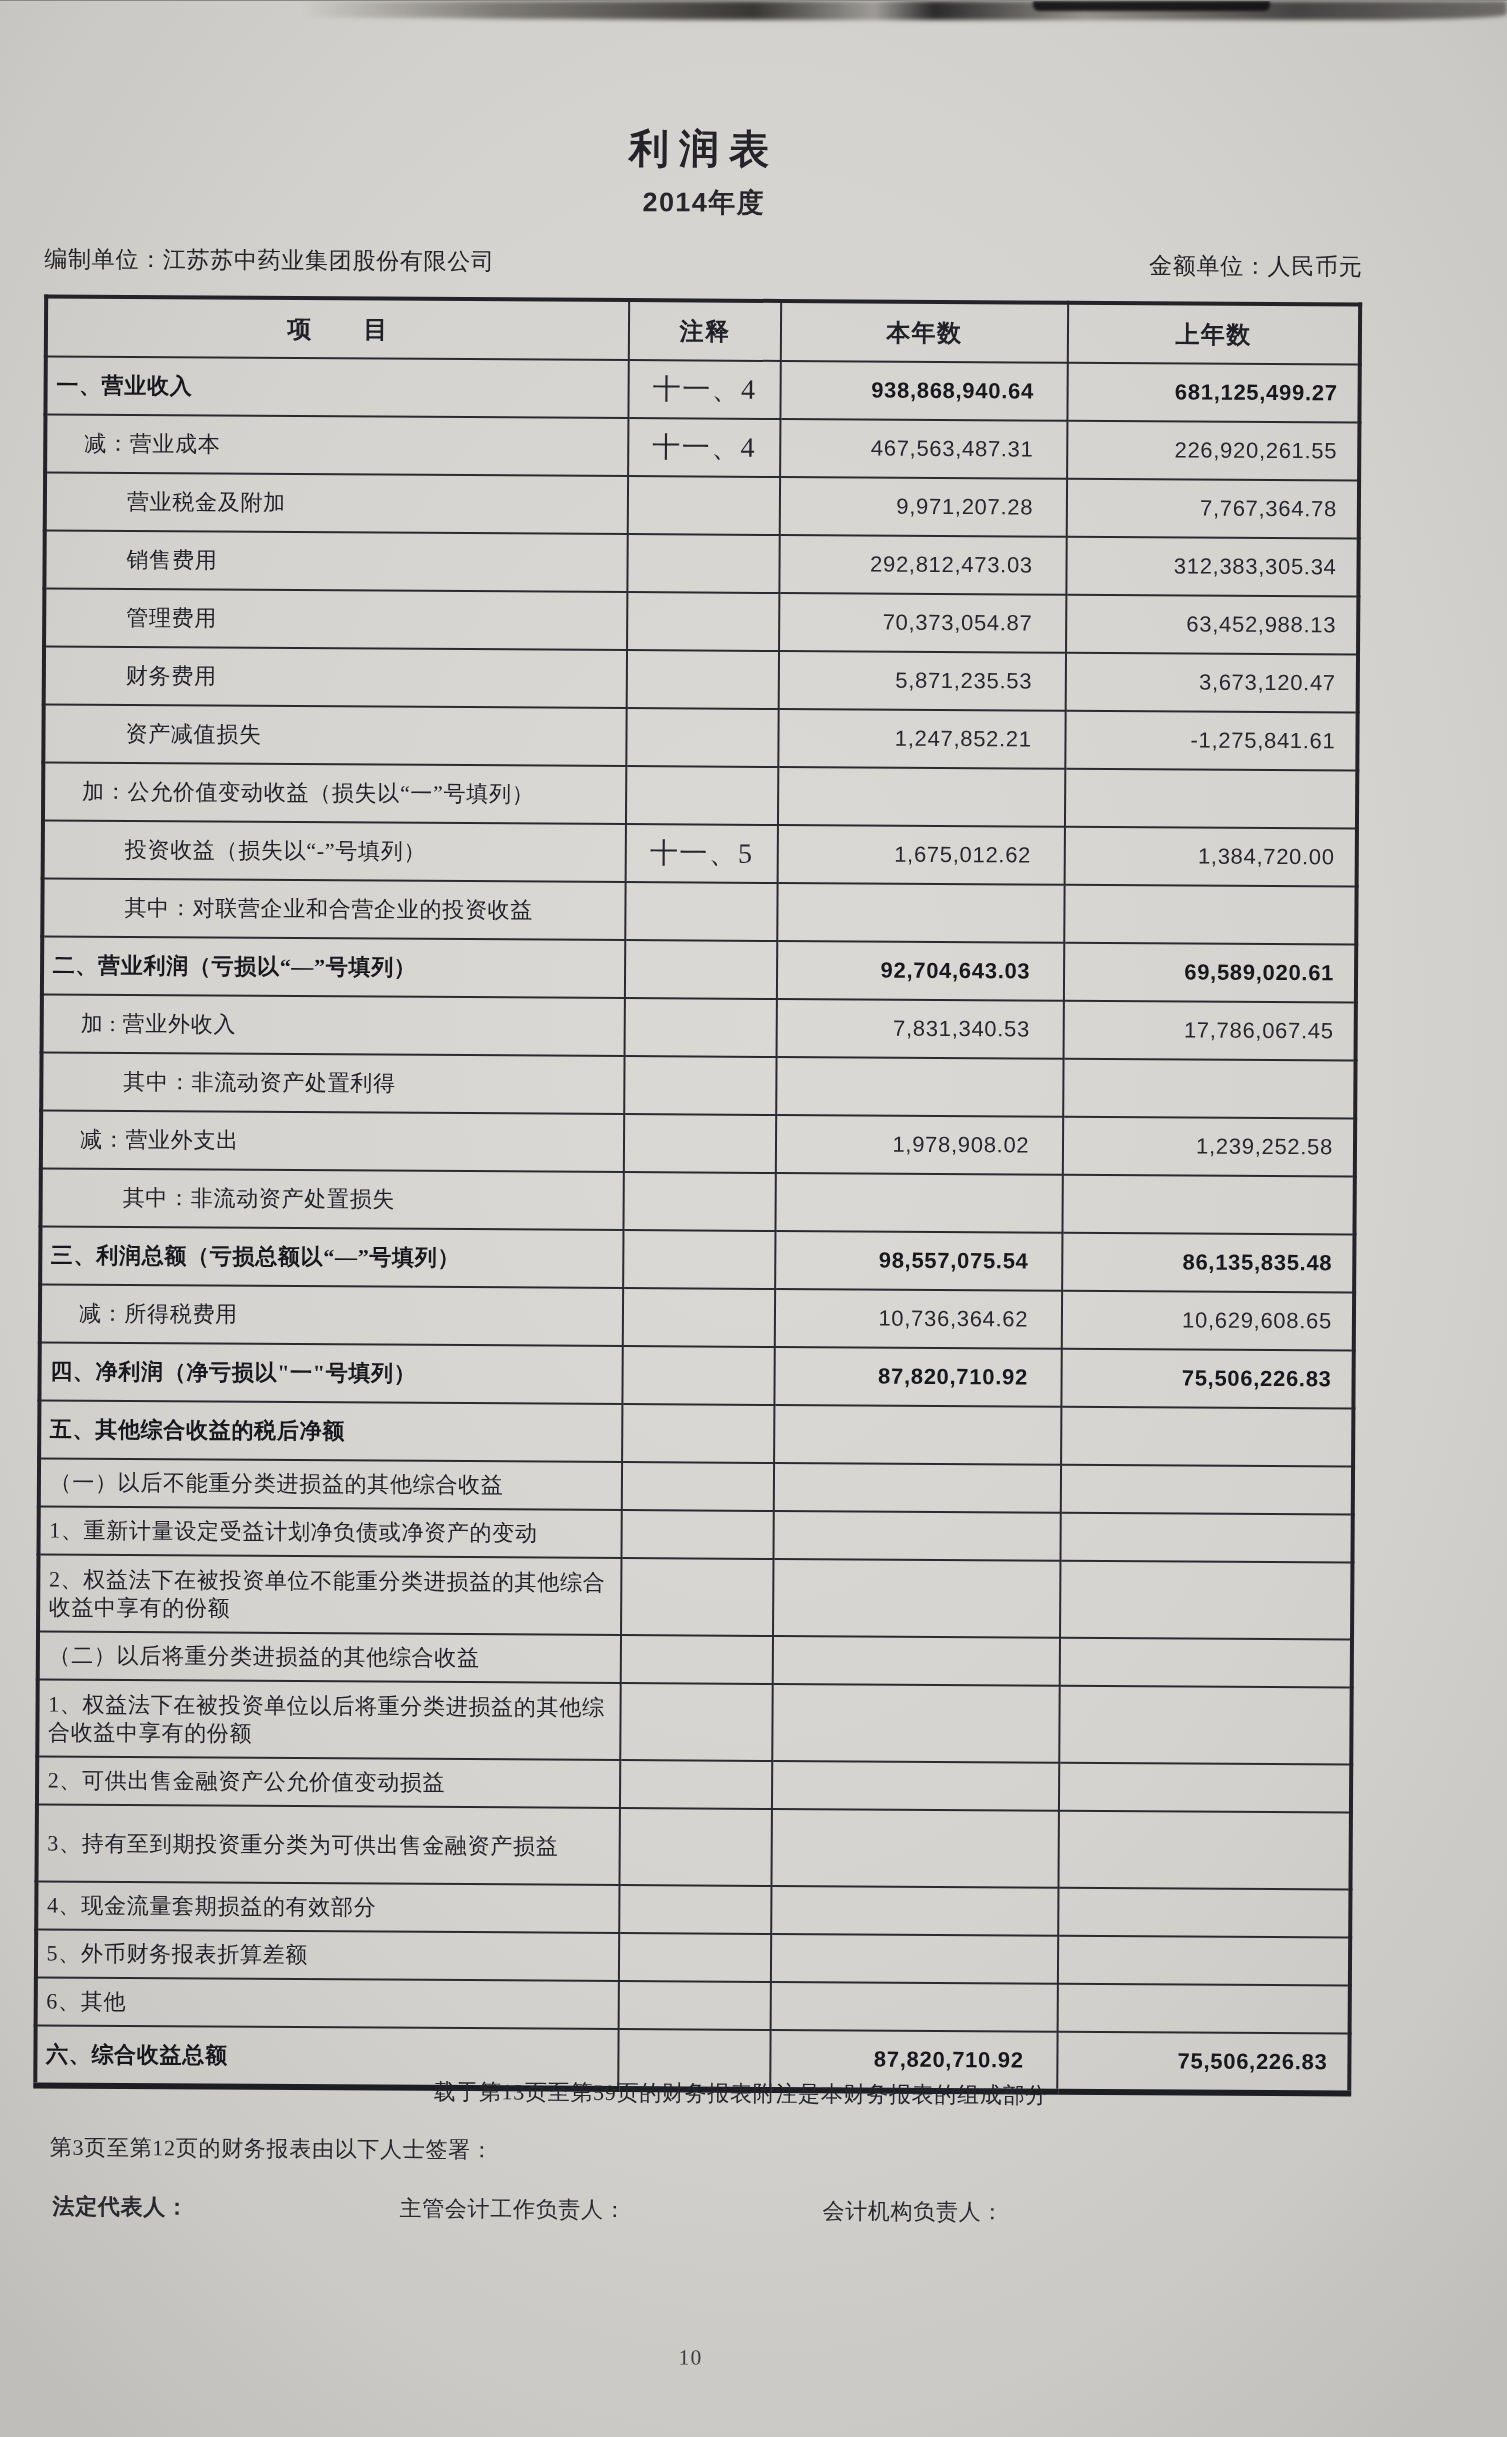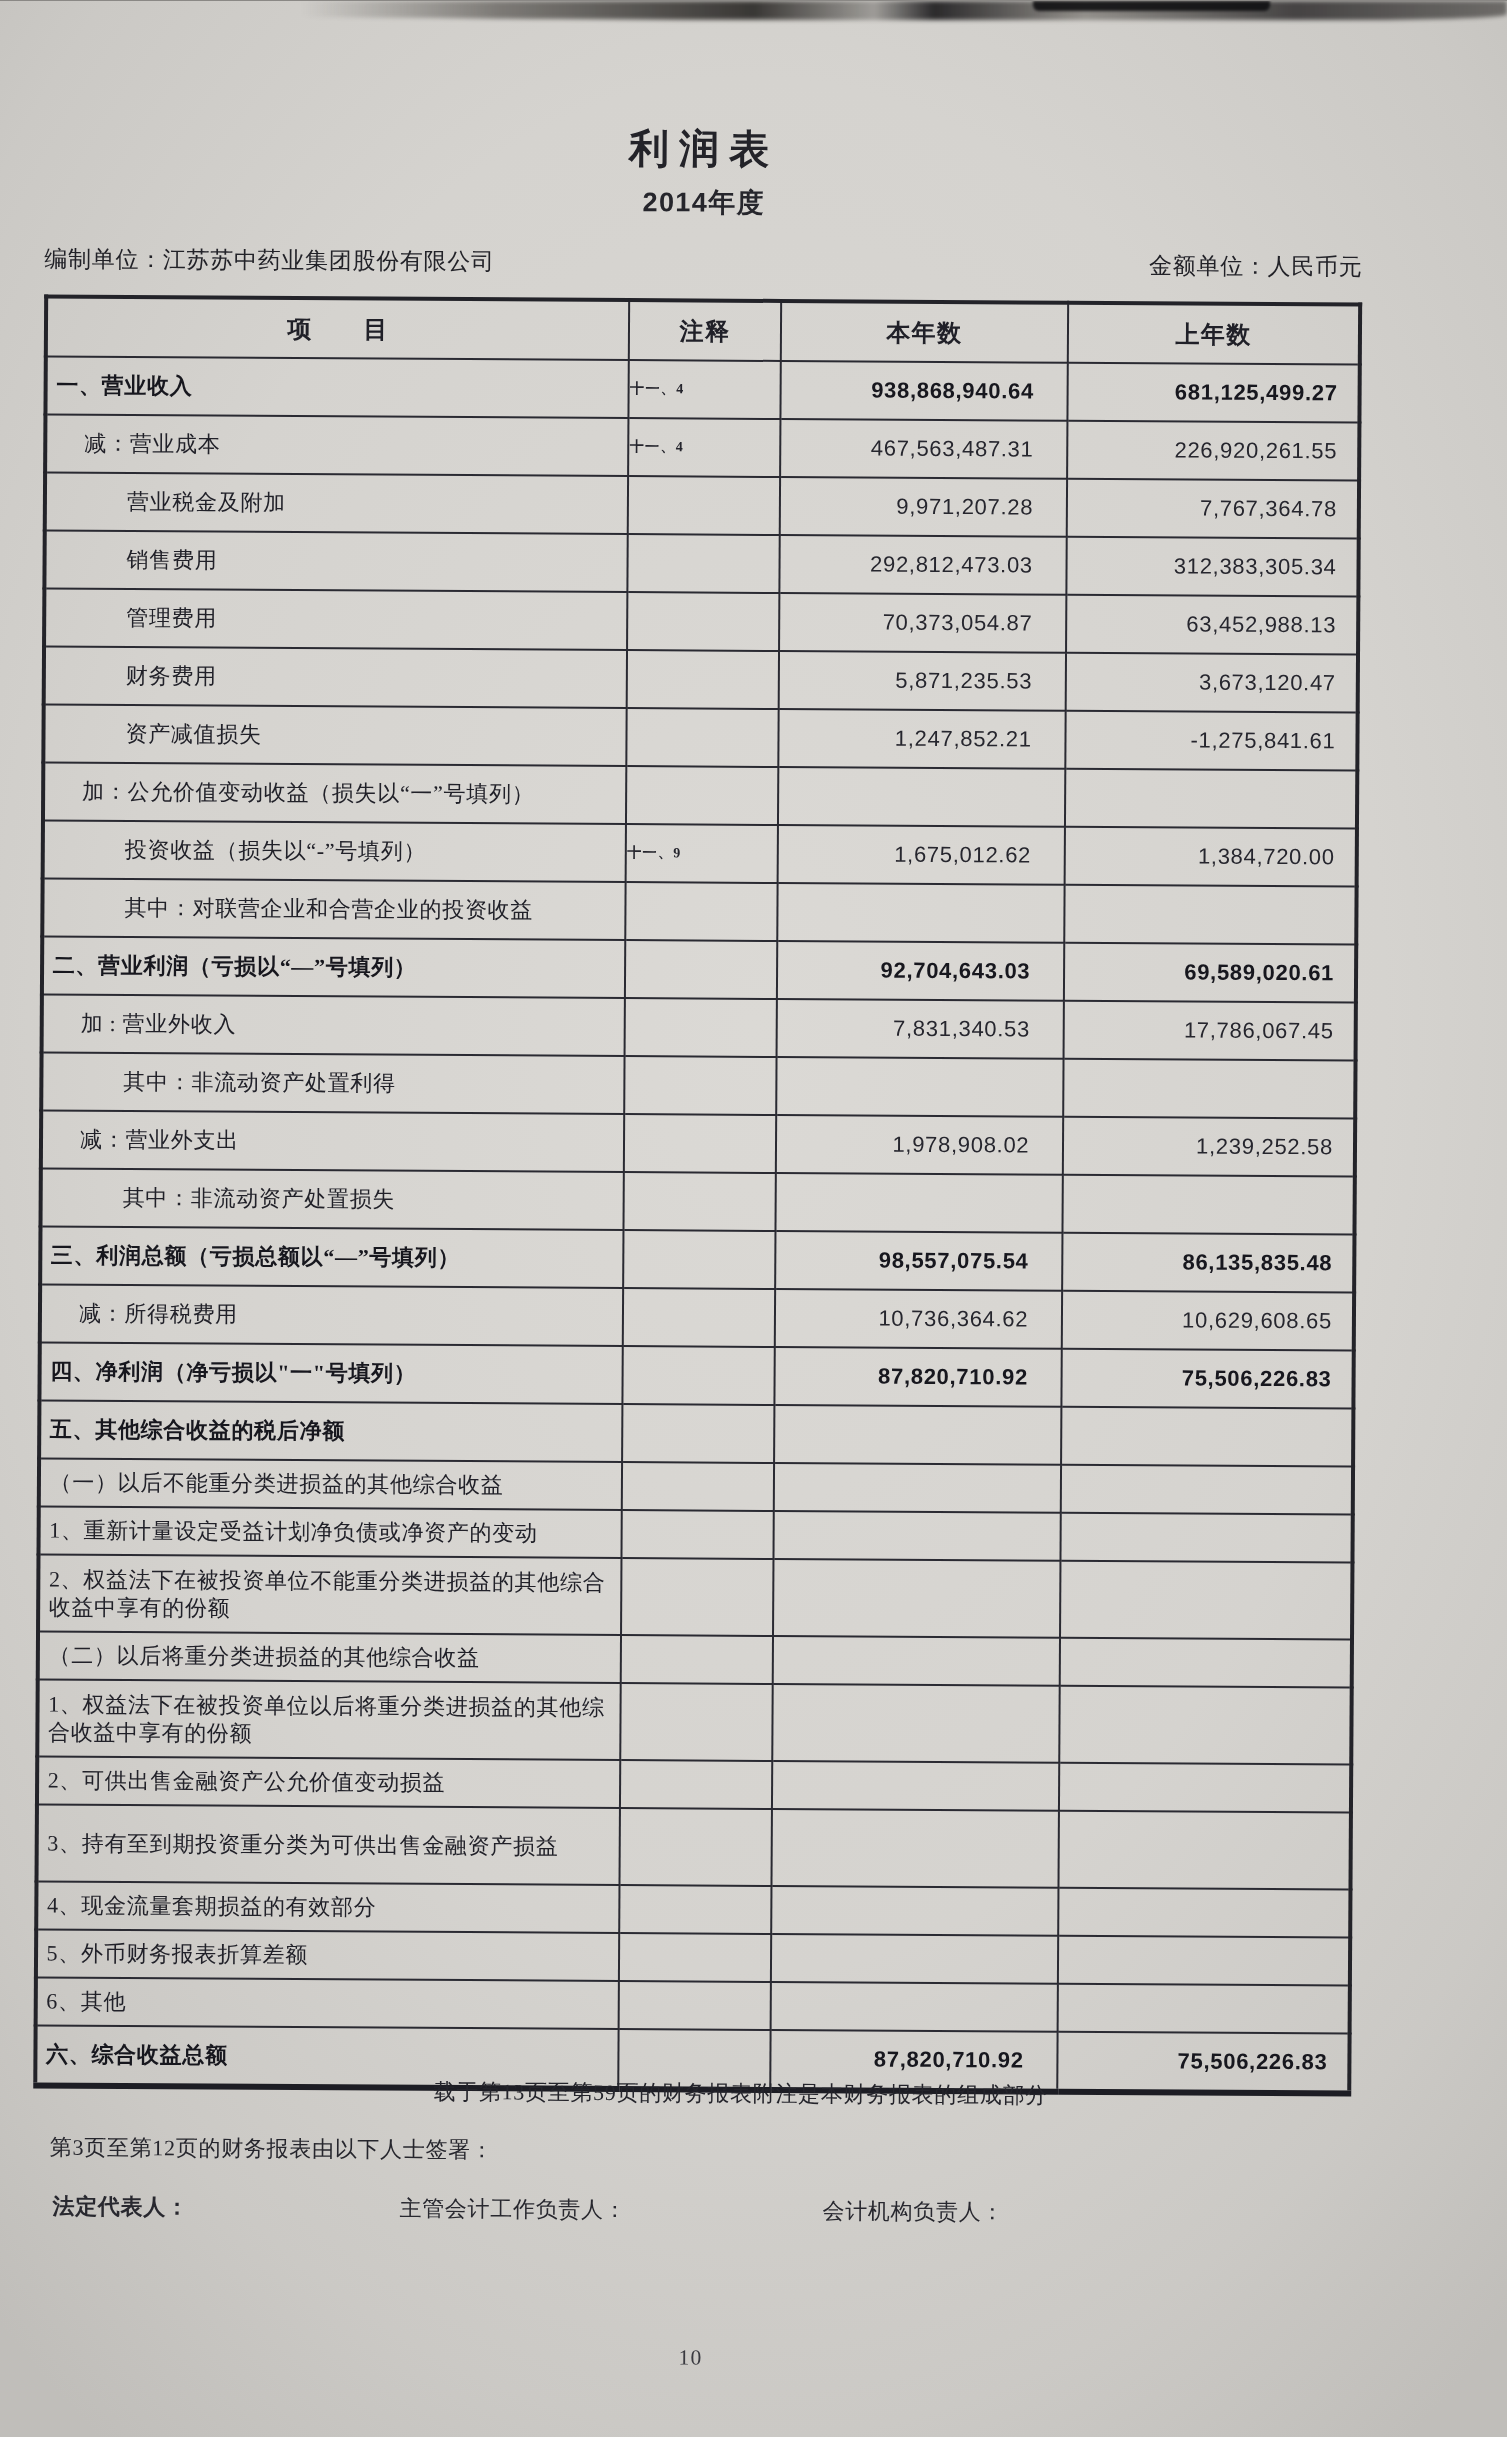--- a/index.html
+++ b/index.html
@@ -66,21 +66,21 @@
     height:57px;font-size:24px;font-weight:700;letter-spacing:1.4px;
     text-align:center;color:#202028;
   }
   tr.size-m td{height:56px;}
   tr.size-s td{height:46px;}
   tr.size-t td{height:75px;}
   td.item{font-size:22px;letter-spacing:0.7px;line-height:1.25;padding-right:5.7px;color:#212129;}
   td.item.ind-0{padding-left:8.6px;}
   td.item.ind-1{padding-left:37px;}
   td.item.ind-2{padding-left:80px;}
-  td.note{font-size:14px;text-align:left;letter-spacing:1.4px;color:#25252d;font-weight:bold;}
+  td.note{font-size:28px;text-align:center;letter-spacing:1.4px;color:#25252d;}
   td.num{
     font-family:"Liberation Sans","DejaVu Sans",sans-serif;
     font-size:22px;text-align:right;letter-spacing:0.7px;color:#26262e;
   }
   td.num.cur{padding-right:33px;}
   td.num.pri{padding-right:20px;}
   tr.bold td.item,tr.bold td.num{font-weight:700;color:#17171e;}
 
   .footnote{
     position:absolute;top:2078px;left:0;width:1507px;text-align:center;
@@ -174,21 +174,21 @@
             <td class="num pri">-1,275,841.61</td>
           </tr>
           <tr class="size-m">
             <td class="item ind-1">加：公允价值变动收益（损失以“一”号填列）</td>
             <td class="note"></td>
             <td class="num cur"></td>
             <td class="num pri"></td>
           </tr>
           <tr class="size-m">
             <td class="item ind-2">投资收益（损失以“-”号填列）</td>
-            <td class="note">十一、9</td>
+            <td class="note">十一、5</td>
             <td class="num cur">1,675,012.62</td>
             <td class="num pri">1,384,720.00</td>
           </tr>
           <tr class="size-m">
             <td class="item ind-2">其中：对联营企业和合营企业的投资收益</td>
             <td class="note"></td>
             <td class="num cur"></td>
             <td class="num pri"></td>
           </tr>
           <tr class="size-m bold">

